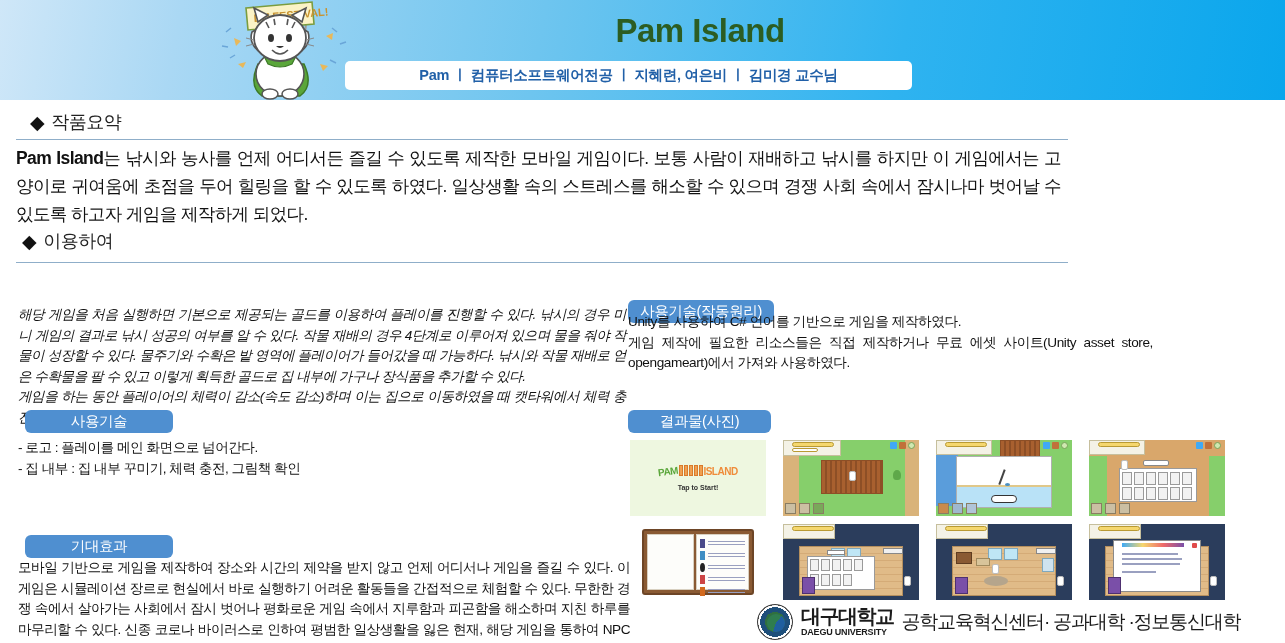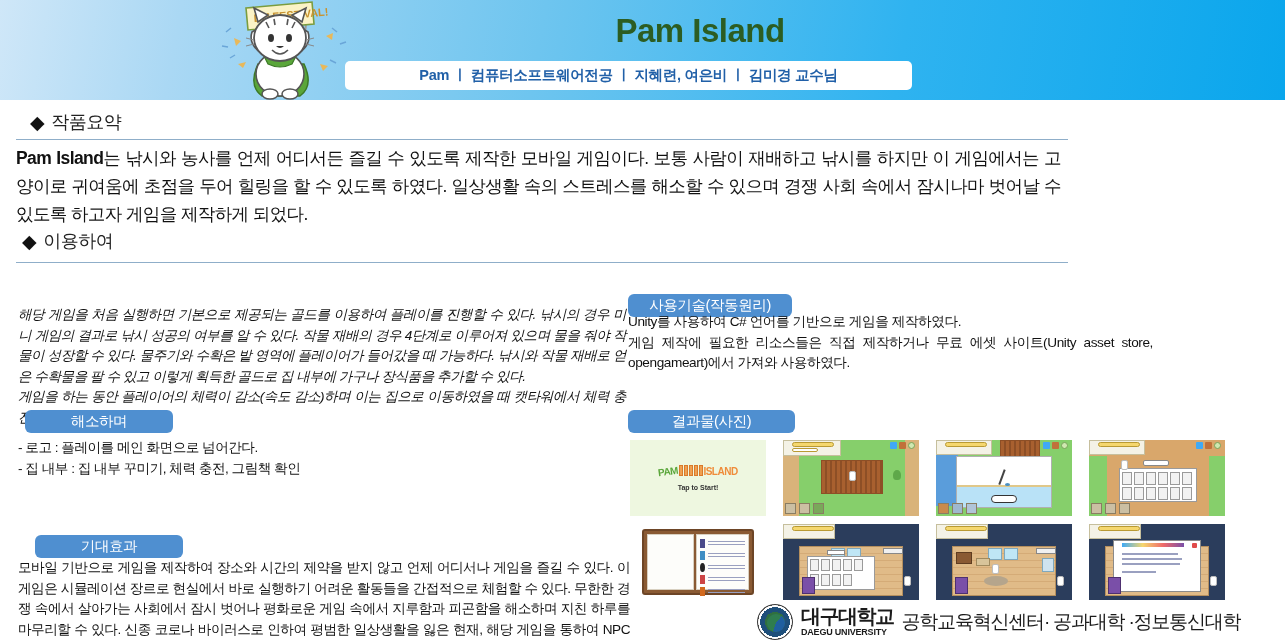--- a/index.html
+++ b/index.html
@@ -88,36 +88,36 @@
     letter-spacing:-0.5px; text-align:justify;
   }
 
   .badge-compose { left:25px; top:410px; width:148px; }
   .body-compose {
     position:absolute; left:18px; top:438px; width:610px;
     font-size:13.6px; line-height:20.5px; color:#111;
     letter-spacing:-0.5px;
   }
 
-  .badge-effect { left:35px; top:535px; width:148px; }
+  .badge-effect { left:25px; top:535px; width:148px; }
   .body-effect {
     position:absolute; left:18px; top:558px; width:612px;
     font-size:13.6px; line-height:20.5px; color:#111;
     letter-spacing:-0.5px; text-align:justify;
   }
 
   
-  .badge-tech { left:628px; top:294px; width:164px; }
+  .badge-tech { left:628px; top:300px; width:146px; }
   .body-tech {
     position:absolute; left:628px; top:312px; width:525px;
     font-size:13.6px; line-height:20.5px; color:#111;
     letter-spacing:-0.4px; text-align:justify;
   }
 
-  .badge-result { left:628px; top:410px; width:167px; }
+  .badge-result { left:628px; top:410px; width:143px; }
 
   .gallery {
     position:absolute; left:630px; top:440px; width:640px;
   }
   .gallery-row { display:flex; gap:17px; margin-bottom:8px; }
   .shot {
     width:136px; height:76px;
     border:0; overflow:hidden; position:relative;
     background:#8fd07a;
   }
@@ -330,21 +330,21 @@
 
   <div class="desc-head">
     <span class="section-diamond">◆</span>
     <span>이용하여</span>
   </div>
   <div class="hr2"></div>
 
   <div class="body-concept" style="white-space:pre-line;font-style:italic;">해당 게임을 처음 실행하면 기본으로 제공되는 골드를 이용하여 플레이를 진행할 수 있다. 낚시의 경우 미니 게임의 결과로 낚시 성공의 여부를 알 수 있다. 작물 재배의 경우 4단계로 이루어져 있으며 물을 줘야 작물이 성장할 수 있다. 물주기와 수확은 밭 영역에 플레이어가 들어갔을 때 가능하다. 낚시와 작물 재배로 얻은 수확물을 팔 수 있고 이렇게 획득한 골드로 집 내부에 가구나 장식품을 추가할 수 있다.
 게임을 하는 동안 플레이어의 체력이 감소(속도 감소)하며 이는 집으로 이동하였을 때 캣타워에서 체력 충전을 할 수 있다.</div>
 
-  <div class="badge badge-compose">해소하며</div>
+  <div class="badge badge-compose">사용기술</div>
   <div class="body-compose">
     <div>- 로고 : 플레이를 메인 화면으로 넘어간다.</div>
     <div>- 집 내부 : 집 내부 꾸미기, 체력 충전, 그림책 확인</div>
   </div>
 
   <div class="badge badge-effect">기대효과</div>
   <div class="body-effect">모바일 기반으로 게임을 제작하여 장소와 시간의 제약을 받지 않고 언제 어디서나 게임을 즐길 수 있다. 이 게임은 시뮬레이션 장르로 현실에서 바로 실행하기 어려운 활동들을 간접적으로 체험할 수 있다. 무한한 경쟁 속에서 살아가는 사회에서 잠시 벗어나 평화로운 게임 속에서 지루함과 피곤함을 해소하며 지친 하루를 마무리할 수 있다. 신종 코로나 바이러스로 인하여 평범한 일상생활을 잃은 현재, 해당 게임을 통하여 NPC와 소통하고 자연 속에서 낚시와 농사를 하며 잠시나마 답답함을 해소할 수 있다.</div>
 
   <div class="badge badge-tech">사용기술(작동원리)</div>
   <div class="body-tech" style="white-space:pre-line;">Unity를 사용하여 C# 언어를 기반으로 게임을 제작하였다.

